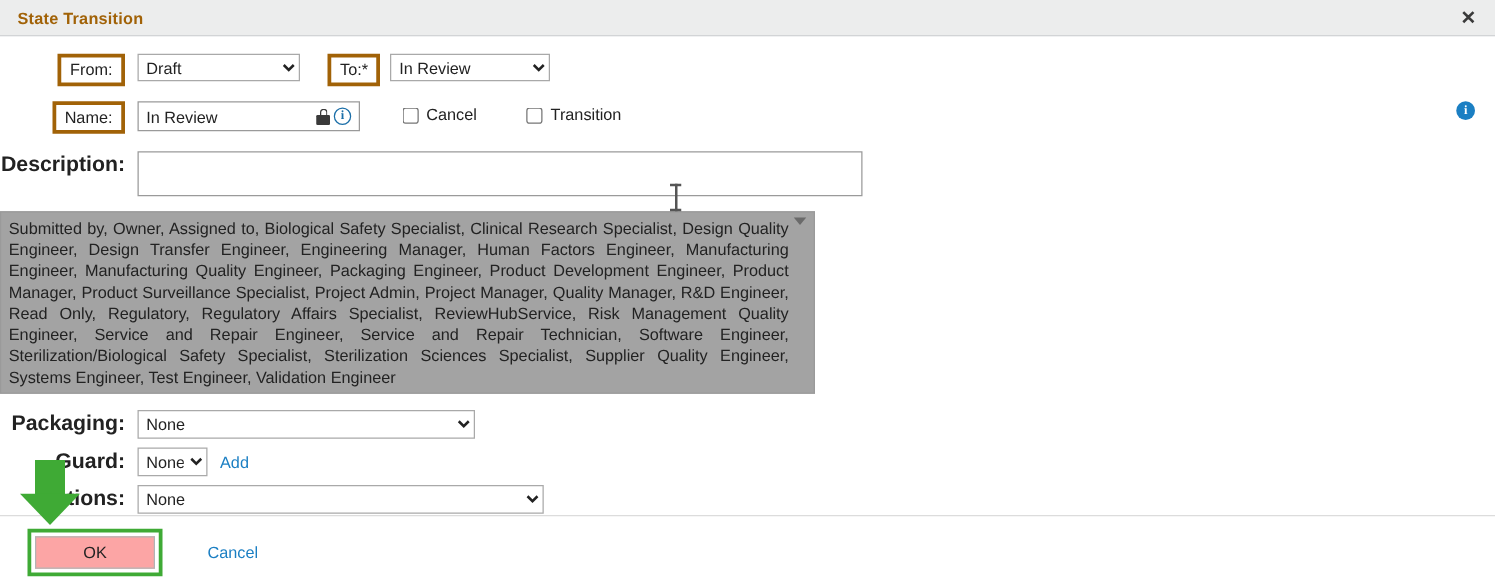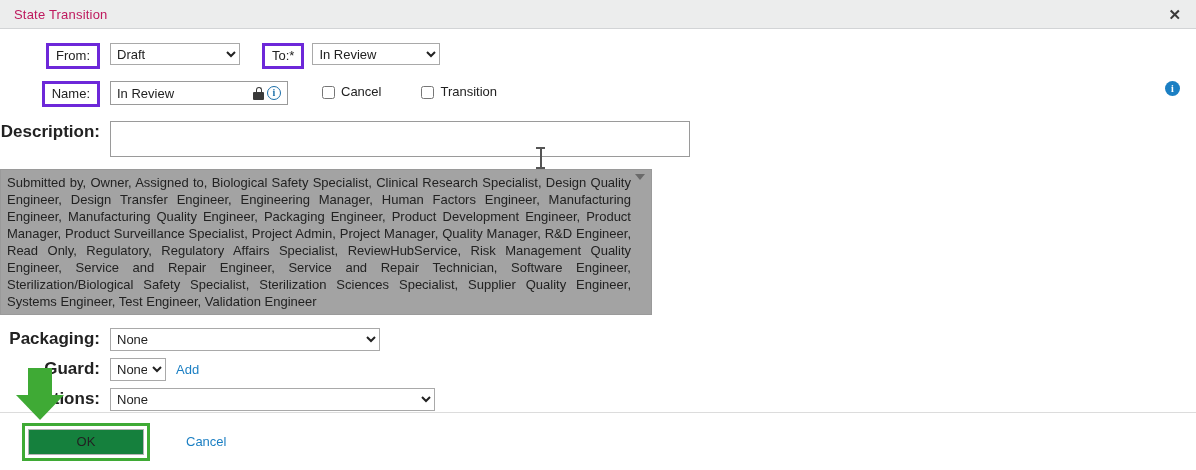--- a/index.html
+++ b/index.html
@@ -23,22 +23,22 @@
     background: #eceded;
     border-bottom: 1px solid #d2d4d6;
     display: flex;
     align-items: center;
     justify-content: space-between;
     padding: 0 12px 0 14px;
     box-sizing: border-box;
   }
   .titlebar .title {
     font-size: 13px;
-    font-weight: normal;
-    color: #be185d;
+    font-weight: bold;
+    color: #a16207;
     letter-spacing: .2px;
   }
   .titlebar .close {
     font-size: 15px;
     color: #3a3a3a;
     line-height: 1;
     cursor: pointer;
     padding: 2px 3px;
     font-weight: bold;
   }
@@ -65,21 +65,21 @@
     padding-right: 10px;
     box-sizing: border-box;
     flex: 0 0 110px;
     line-height: 22px;
   }
   .req { color: #222; }
 
   
   .hl {
     display: inline-block;
-    border: 3px solid #6d28d9;
+    border: 3px solid #a16207;
     padding: 1px 7px;
     box-sizing: border-box;
     line-height: 18px;
     text-align: center;
   }
   .labelwrap {
     width: 110px;
     flex: 0 0 110px;
     display: flex;
     justify-content: flex-end;
@@ -234,24 +234,24 @@
     align-items: center;
     padding-left: 22px;
     box-sizing: border-box;
   }
   .ok-hl {
     border: 3px solid #3faa35;
     padding: 3px;
     display: inline-block;
   }
   .ok-btn {
-    width: 116px;
+    width: 96px;
     height: 26px;
     border: 1px solid #b4b4b4;
-    background: #15803d;
+    background: #fca5a5;
     font-family: "Liberation Sans", sans-serif;
     font-size: 13px;
     color: #222;
     cursor: pointer;
   }
   .cancel-link {
     color: #1b7fc3;
     font-size: 13px;
     margin-left: 36px;
     cursor: pointer;

